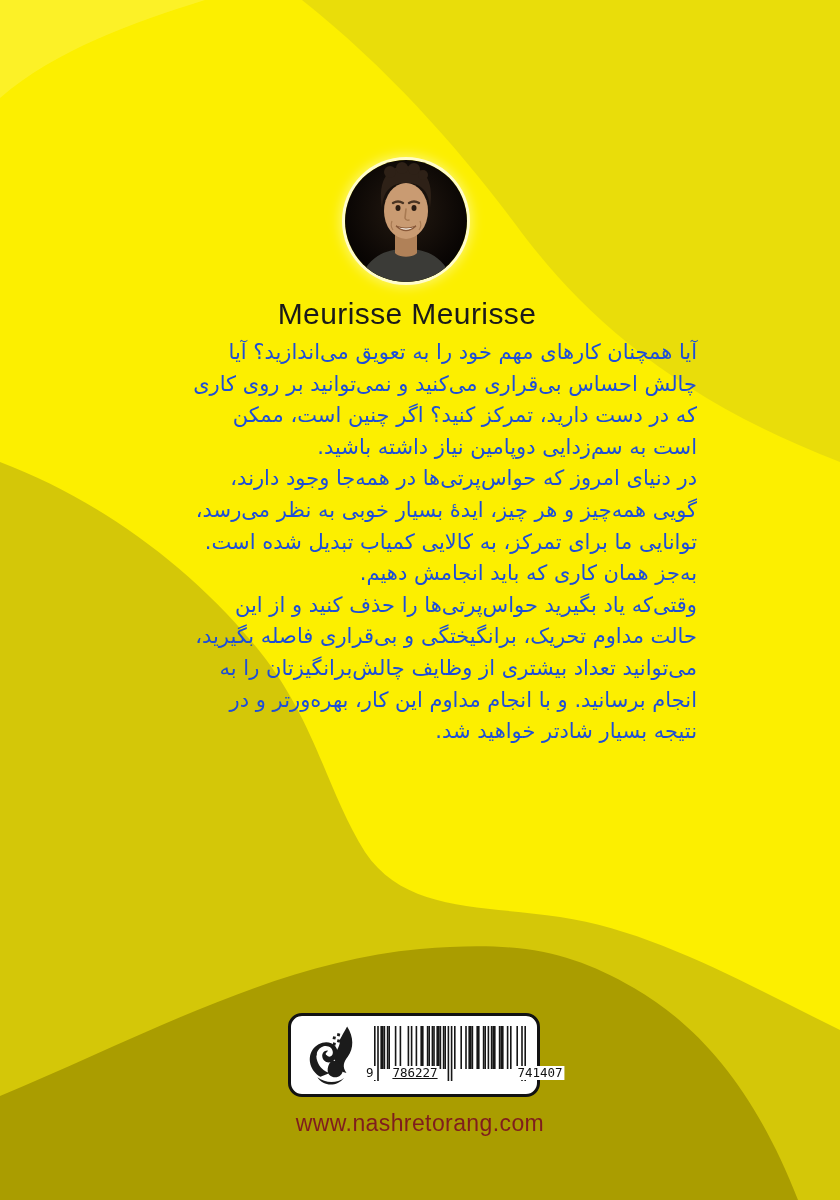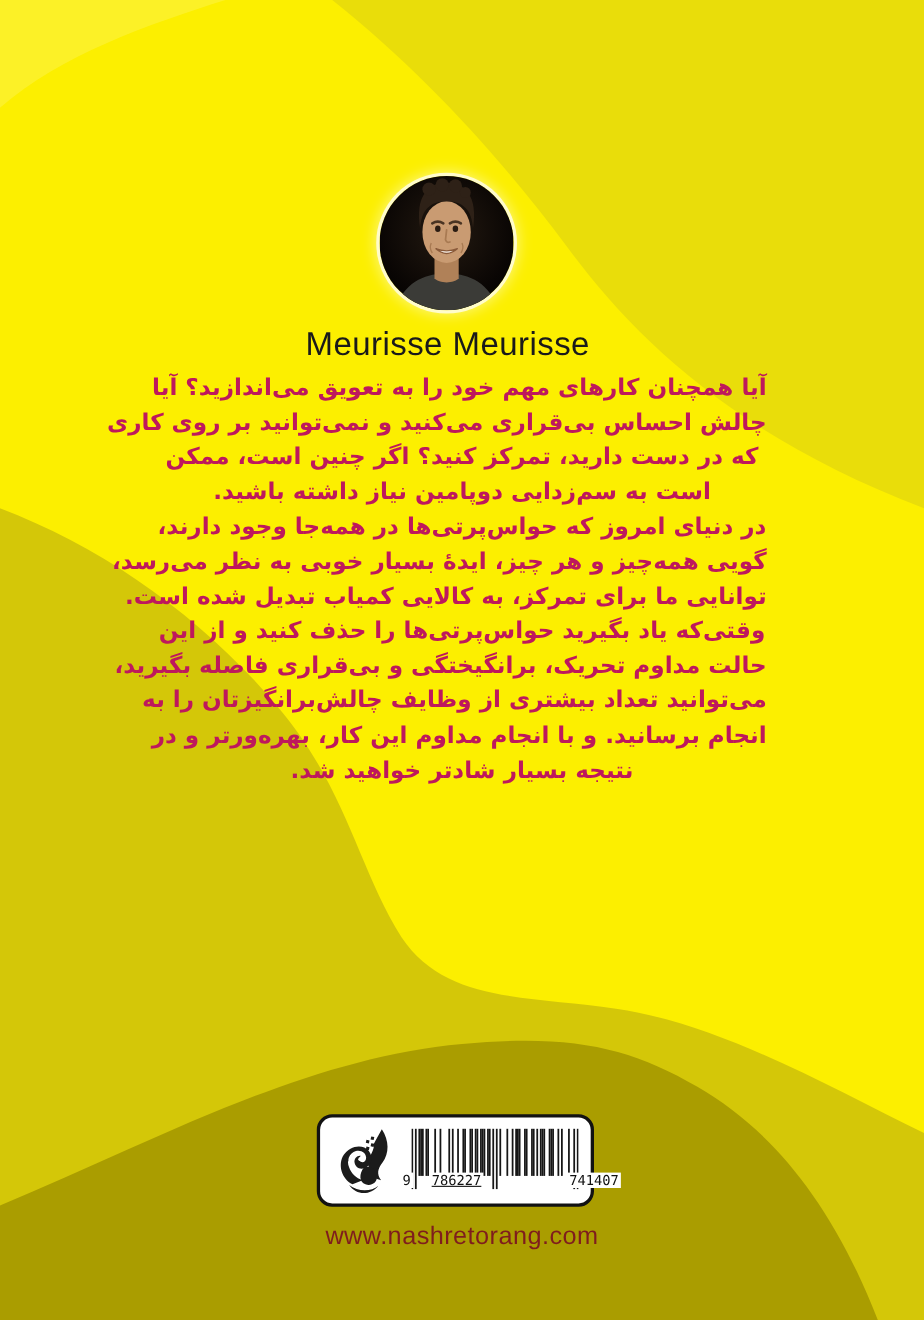--- a/index.html
+++ b/index.html
@@ -15,22 +15,22 @@
     box-shadow:0 0 0 3px rgba(255,252,210,.95), 0 0 12px 5px rgba(255,255,240,.45);
   }
   .author-photo svg{display:block;width:122px;height:122px;}
   .author-name{
     position:absolute;top:297px;left:407px;transform:translateX(-50%);
     white-space:nowrap;font-family:"Liberation Sans",sans-serif;
     font-size:30px;color:#1a1a1a;letter-spacing:.4px;
   }
   .blurb{
     position:absolute;top:337px;left:143px;width:554px;
-    direction:rtl;text-align:center;
-    font-size:21px;font-weight:bold;line-height:31.6px;color:#be185d;
+    direction:rtl;text-align:right;
+    font-size:21px;font-weight:normal;line-height:31.6px;color:#1d4ed8;
   }
   .blurb .line{white-space:nowrap;}
   .barcode-label{
     position:absolute;left:288px;top:1013px;width:252px;height:84px;
     box-sizing:border-box;background:#ffffff;border:3px solid #121212;border-radius:14px;
     display:flex;align-items:center;
   }
   .logo-wrap{width:62px;height:68px;margin-left:9px;flex:0 0 auto;}
   .logo-wrap svg{display:block;width:62px;height:68px;}
   .bars-wrap{position:relative;width:172px;height:64px;margin-left:2px;flex:0 0 auto;}
@@ -93,20 +93,21 @@
   <div class="author-name">Meurisse Meurisse</div>
 
   <div class="blurb">
     <div class="line">آیا همچنان کارهای مهم خود را به تعویق می‌اندازید؟ آیا</div>
     <div class="line">چالش احساس بی‌قراری می‌کنید و نمی‌توانید بر روی کاری</div>
     <div class="line">که در دست دارید، تمرکز کنید؟ اگر چنین است، ممکن</div>
     <div class="line">است به سم‌زدایی دوپامین نیاز داشته باشید.</div>
     <div class="line">در دنیای امروز که حواس‌پرتی‌ها در همه‌جا وجود دارند،</div>
     <div class="line">گویی همه‌چیز و هر چیز، ایدهٔ بسیار خوبی به نظر می‌رسد،</div>
     <div class="line">توانایی ما برای تمرکز، به کالایی کمیاب تبدیل شده است.</div>
+    <div class="line">به‌جز همان کاری که باید انجامش دهیم.</div>
     <div class="line">وقتی‌که یاد بگیرید حواس‌پرتی‌ها را حذف کنید و از این</div>
     <div class="line">حالت مداوم تحریک، برانگیختگی و بی‌قراری فاصله بگیرید،</div>
     <div class="line">می‌توانید تعداد بیشتری از وظایف چالش‌برانگیزتان را به</div>
     <div class="line">انجام برسانید. و با انجام مداوم این کار، بهره‌ورتر و در</div>
     <div class="line">نتیجه بسیار شادتر خواهید شد.</div>
   </div>
 
   <div class="barcode-label">
     <div class="logo-wrap">
       <svg viewBox="0 0 100 96">

